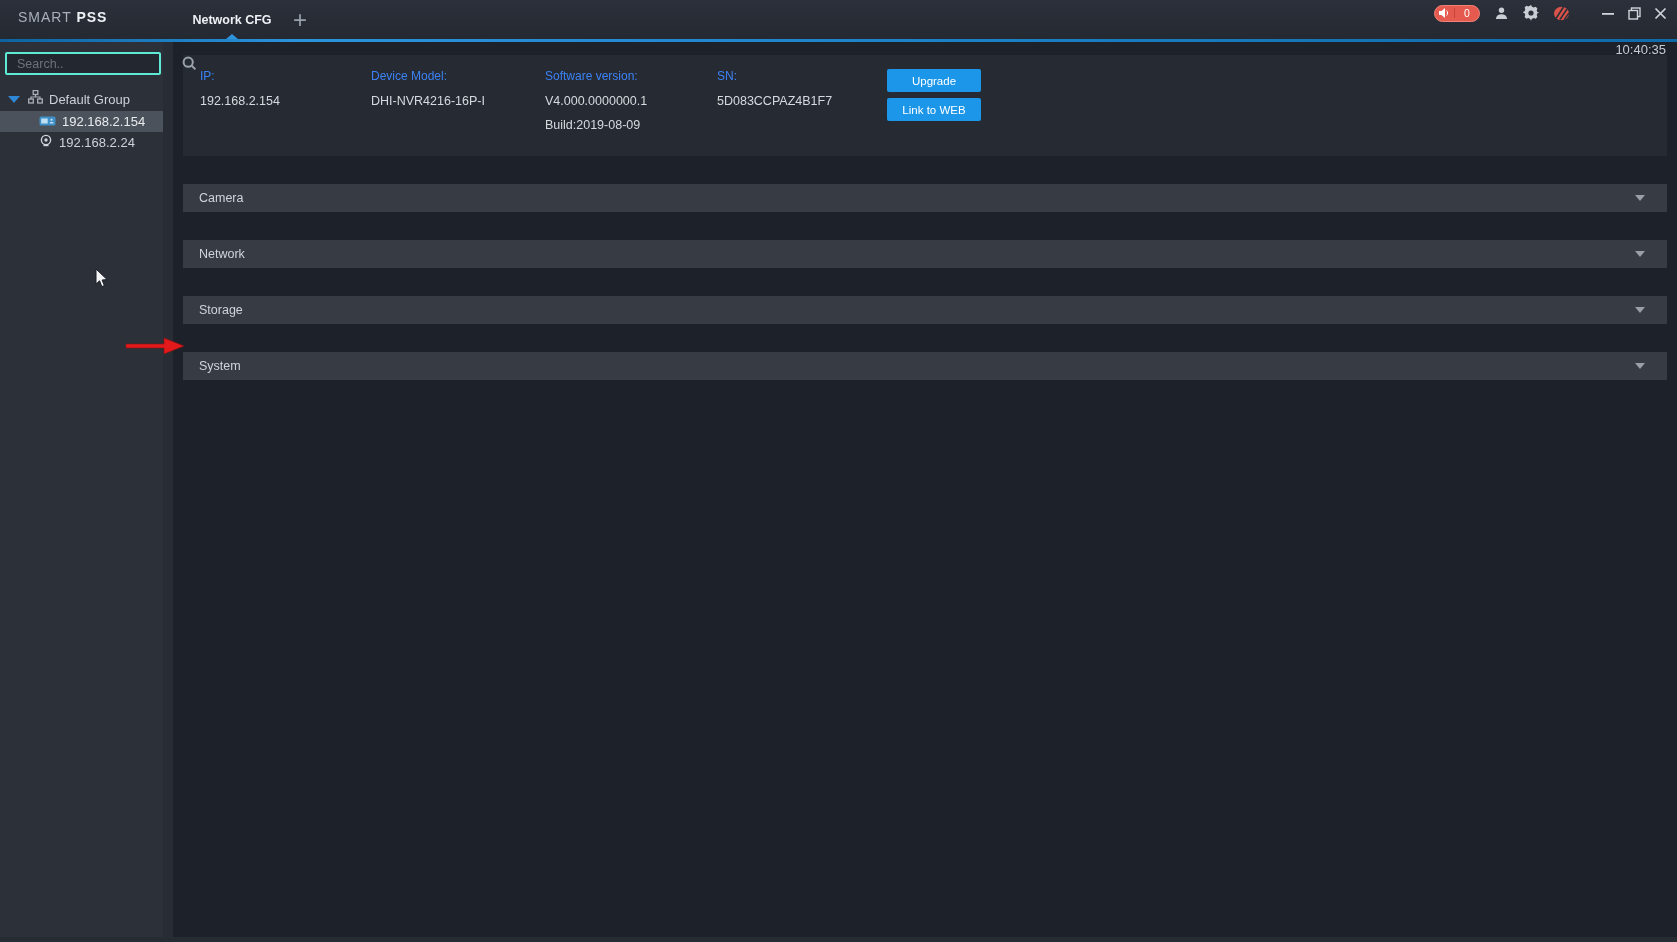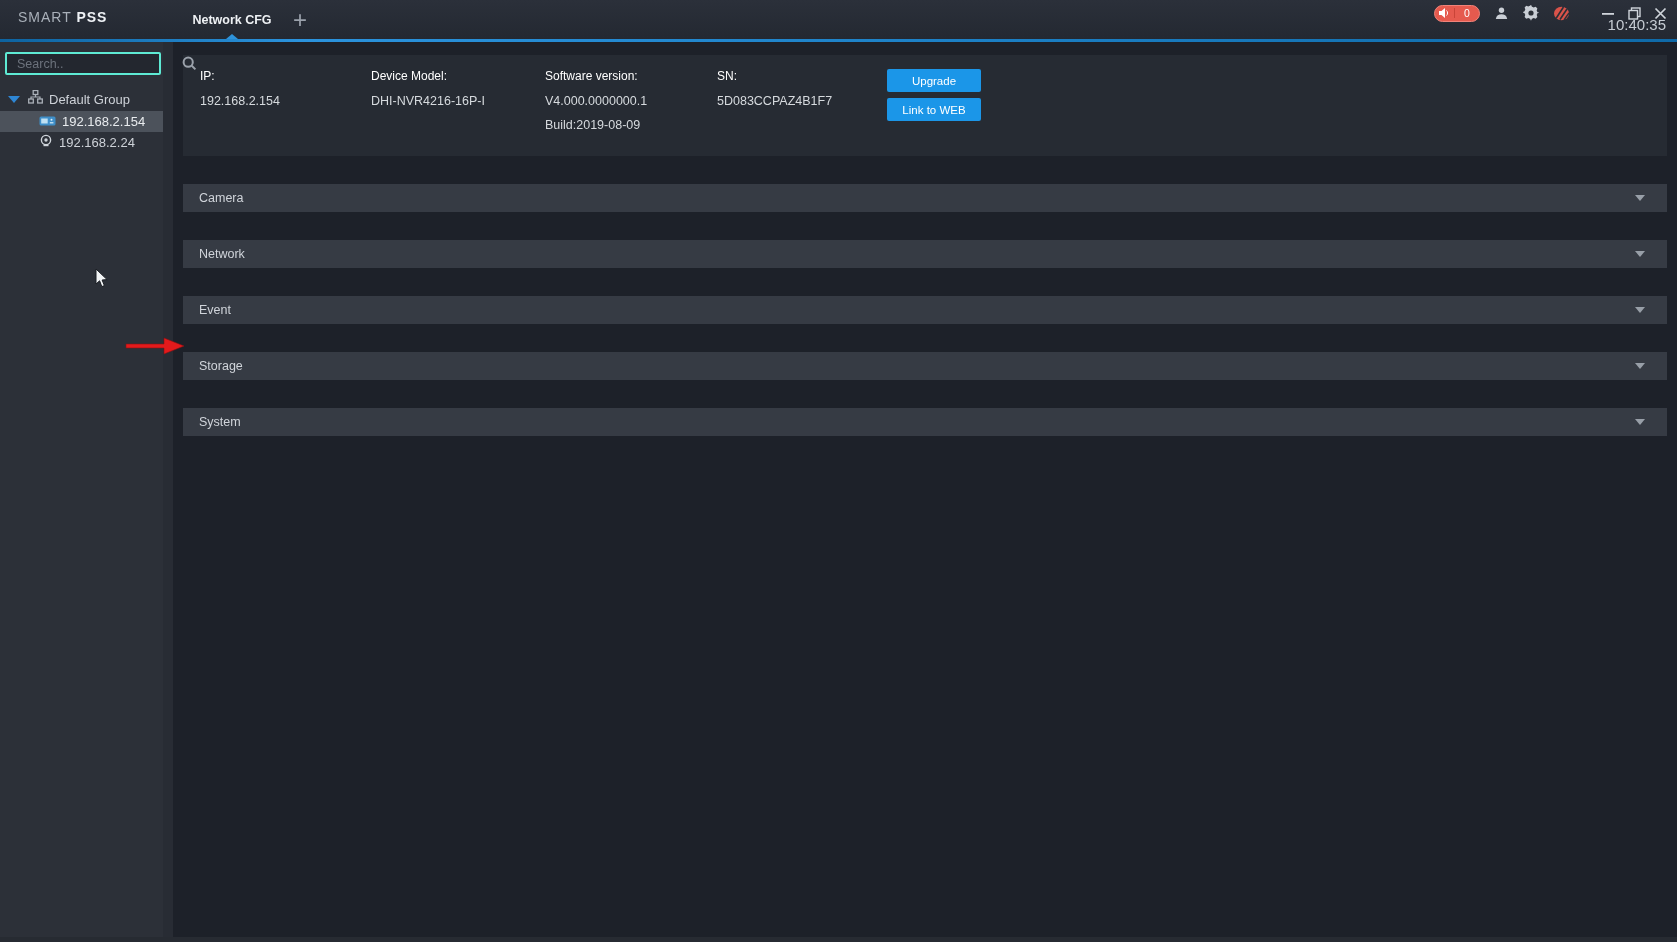--- a/index.html
+++ b/index.html
@@ -15,21 +15,21 @@
   .tab { position:absolute; left:186px; top:0; height:39px; width:92px; display:flex; align-items:center; justify-content:center; }
   .tab-label { color:#eef1f4; font-size:12.5px; font-weight:700; }
   .add-tab { position:absolute; left:286px; top:6px; width:28px; height:28px; color:#9aa1ab; font-size:24px; font-weight:300; display:flex; align-items:center; justify-content:center; cursor:pointer; }
   .topbar-right { position:absolute; right:10px; top:3px; height:20px; display:flex; align-items:center; }
   .alarm-pill { width:46px; height:17px; background:#e55a4e; border:1px solid #f0837a; border-radius:9px; display:flex; align-items:center; cursor:pointer; }
   .alarm-pill .seg1 { width:20px; display:flex; justify-content:center; border-right:1px solid #c94438; }
   .alarm-pill .count { flex:1; text-align:center; color:#fff; font-size:10.5px; line-height:15px; }
   .tb-icon { margin-left:14px; display:flex; align-items:center; cursor:pointer; }
   .tb-icon.win { margin-left:13px; }
   .win-gap { width:18px; }
-  .clock { position:absolute; right:11px; top:16px; font-size:15px; color:#c6ccd3;text-align:right; }
+  .clock { position:absolute; right:11px; top:42px; font-size:13px; color:#c6ccd3;text-align:right; }
   .accent-line { position:absolute; left:0; right:0; bottom:0; height:3px; background:linear-gradient(90deg,#0d63a0,#2b93dd 18%,#1b7fc4 60%,#0f6aa8); }
   .tab-notch { position:absolute; left:226px; bottom:3px; width:0; height:0; border-left:6px solid transparent; border-right:6px solid transparent; border-bottom:5px solid #2e93da; }
 
   
   .app-body { display:flex; height:900px; }
 
   
   .sidebar { position:relative; width:173px; background:#2c3038; flex:none; }
   .scroll-track { position:absolute; top:0; right:0; width:10px; height:100%; background:#282c34; }
   .search-box { margin:10px 12px 0 5px; height:23px; background:#23272f; border:2px solid #5eead4; border-radius:2px; display:flex; align-items:center; }
@@ -43,21 +43,21 @@
   .device-row { height:21px; display:flex; align-items:center; padding-left:39px; margin-right:10px; cursor:pointer; }
   .device-row.selected { background:#4c525b; }
   .device-row .dev-label { font-size:13px; color:#ced2d8; margin-left:6px; }
   .device-row.selected .dev-label { color:#e9ecef; }
 
   
   .main { flex:1; padding:0 10px; }
   .info-panel { margin-top:13px; height:101px; background:#262b33; display:flex; padding:14px 0 0 17px; }
   .info-col { flex:none; }
   .c1 { width:171px; } .c2 { width:174px; } .c3 { width:172px; } .c4 { width:170px; }
-  .info-label { font-size:12px; color:#ffffff; }
+  .info-label { font-size:12px; color:#3b82f6; }
   .info-value { font-size:12.5px; color:#d6dade; margin-top:11px; }
   .info-value2 { font-size:12.5px; color:#d6dade; margin-top:10px; }
   .btn-col { display:flex; flex-direction:column; gap:6px; }
   .blue-btn { width:94px; height:23px; background:#1b96e8; border:none; border-radius:2px; color:#fff; font-size:11.5px; font-family:"Liberation Sans",sans-serif; cursor:pointer; }
 
   .sections { margin-top:10px; }
   .section-bar { height:28px; background:#363b44; margin-bottom:14px; display:flex; align-items:center; padding:0 16px; cursor:pointer;margin-top:28px; }
   .section-label { font-size:12.5px; color:#d0d4da; }
   .chevron-down { margin-left:auto; margin-right:6px; width:0; height:0; border-left:5px solid transparent; border-right:5px solid transparent; border-top:6px solid #989fa8; }
 
@@ -219,24 +219,20 @@
       <div class="sections">
         <div class="section-bar">
           <span class="section-label">Camera</span>
           <span class="chevron-down"></span>
         </div>
         <div class="section-bar">
           <span class="section-label">Network</span>
           <span class="chevron-down"></span>
         </div>
         <div class="section-bar">
-          <span class="section-label">Event</span>
-          <span class="chevron-down"></span>
-        </div>
-        <div class="section-bar">
           <span class="section-label">Storage</span>
           <span class="chevron-down"></span>
         </div>
         <div class="section-bar">
           <span class="section-label">System</span>
           <span class="chevron-down"></span>
         </div>
       </div>
 
     </div>

